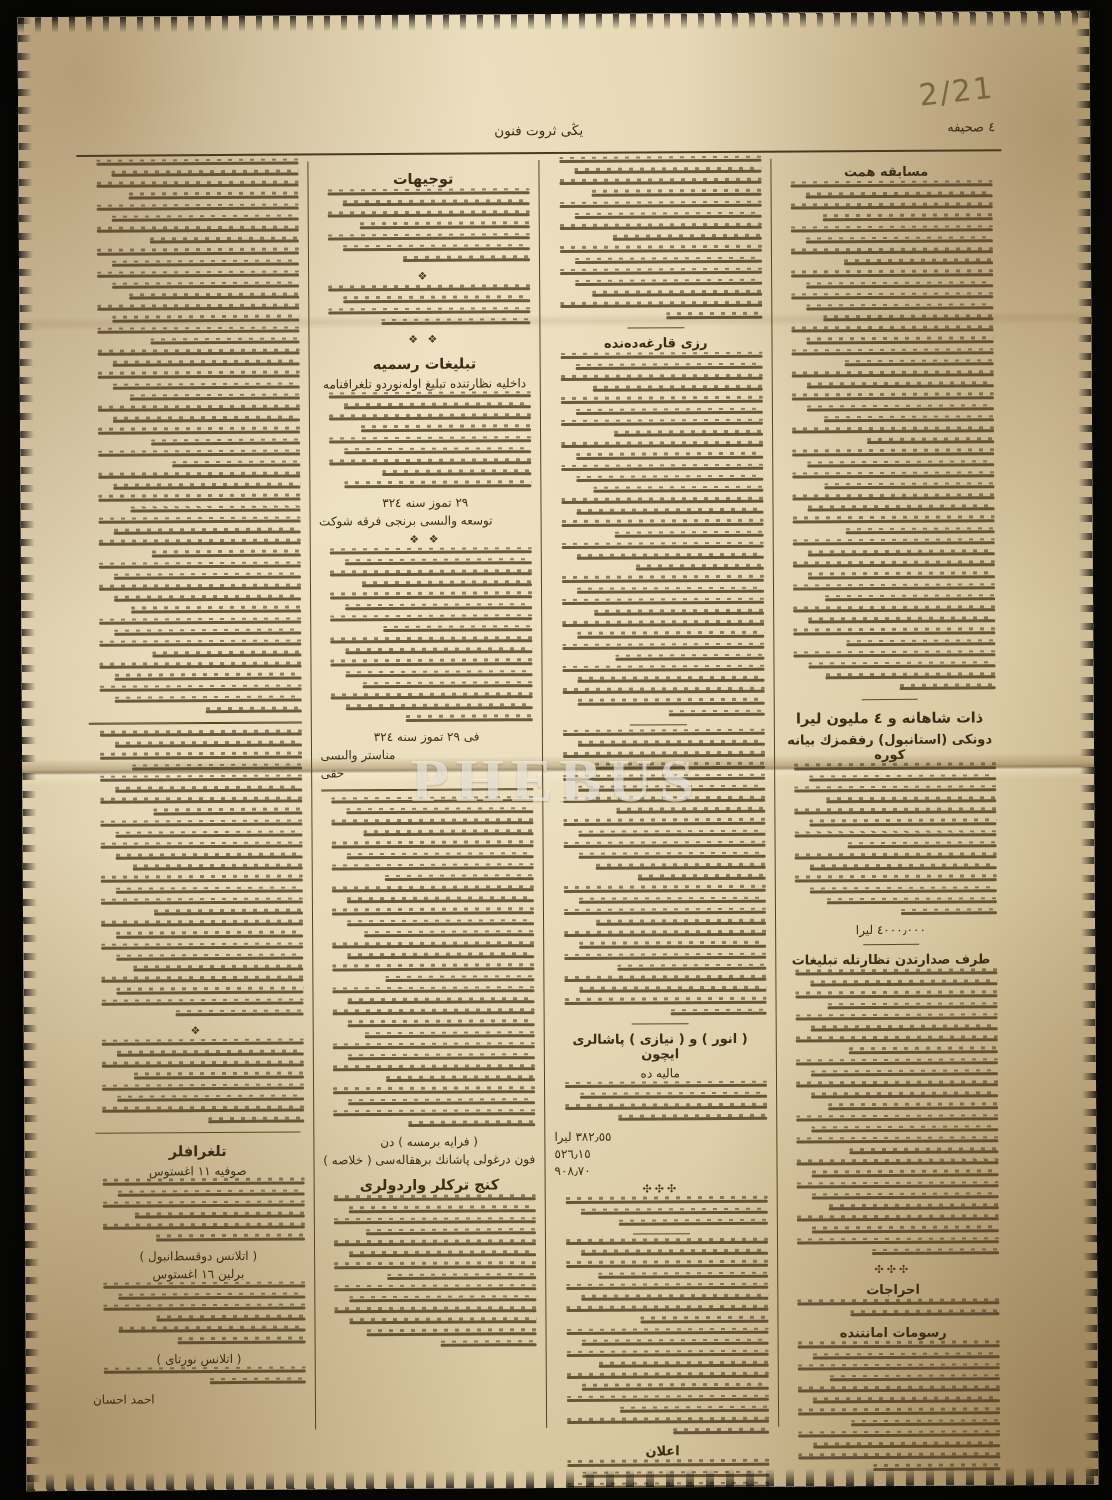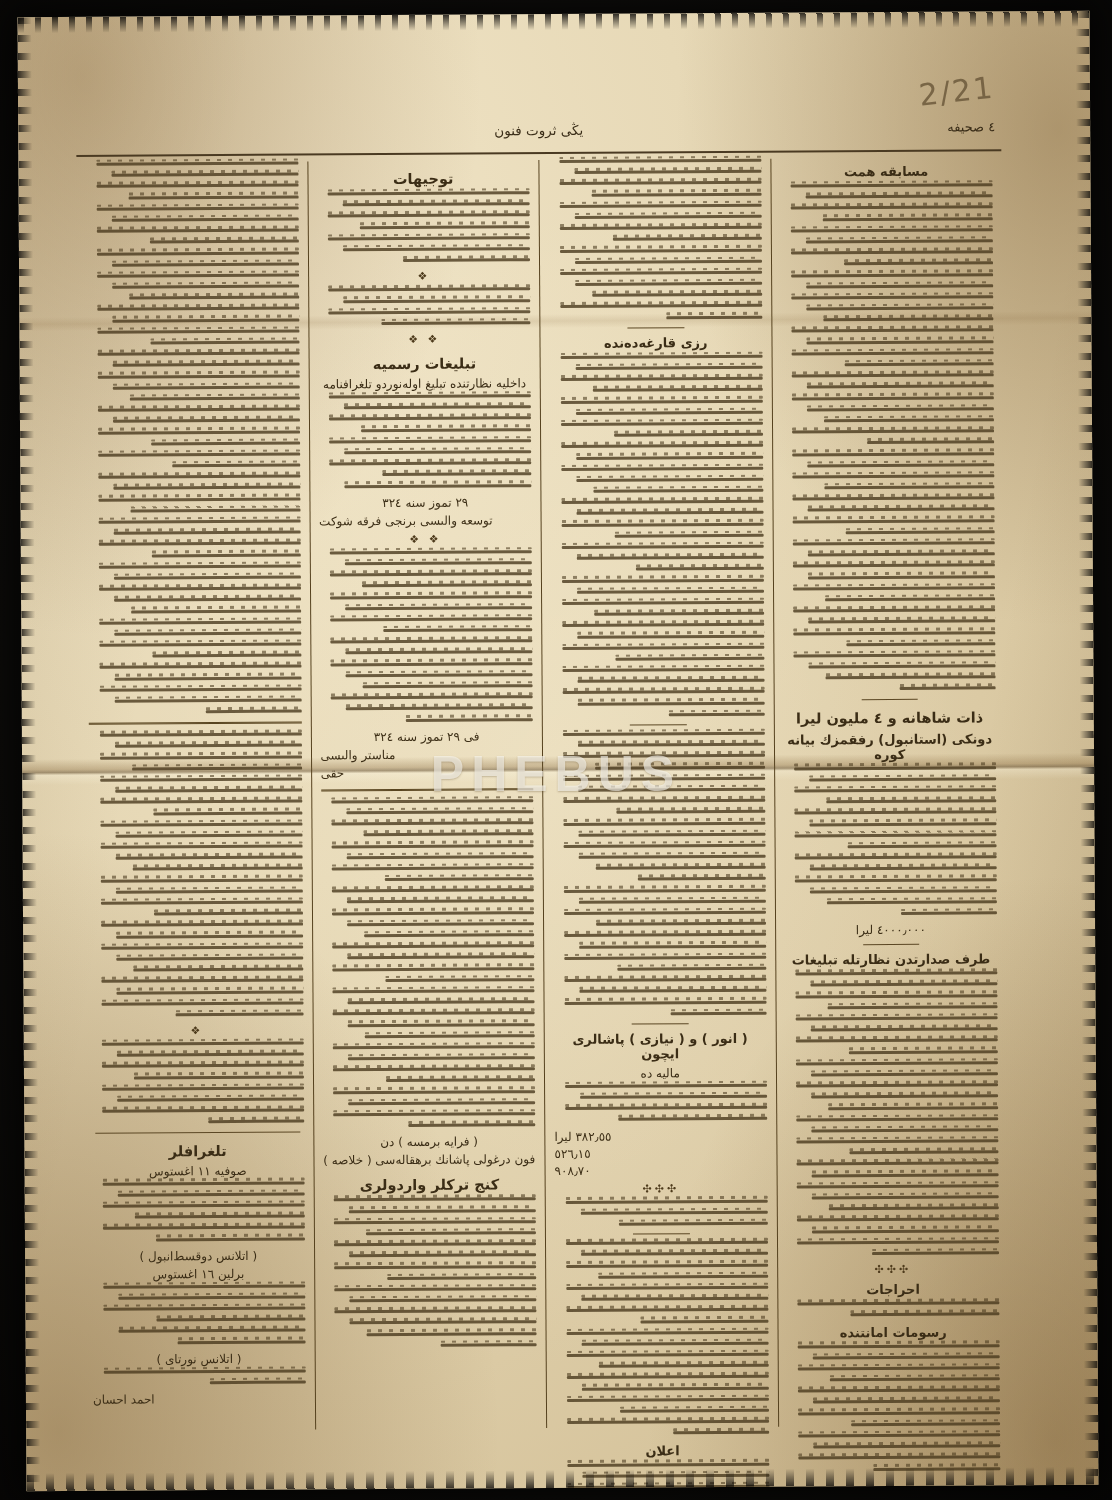--- a/index.html
+++ b/index.html
@@ -224,23 +224,23 @@
     letter-spacing: 2px;
     opacity: 0.85;
   }
 
   
   #watermark {
     position: absolute;
     left: 0; right: 0;
     top: 745px;
     text-align: center;
-    font-family: Liberation Sans, sans-serif;
+    font-family: Liberation Serif, serif;
     font-weight: bold;
-    font-size: 50px;
+    font-size: 62px;
     letter-spacing: 7px;
     color: rgba(252,250,244,0.62);
     text-shadow: 0 1px 2px rgba(90,70,40,0.30);
     pointer-events: none;
     z-index: 40;
   }
 
   
   .edge {
     position: absolute;

